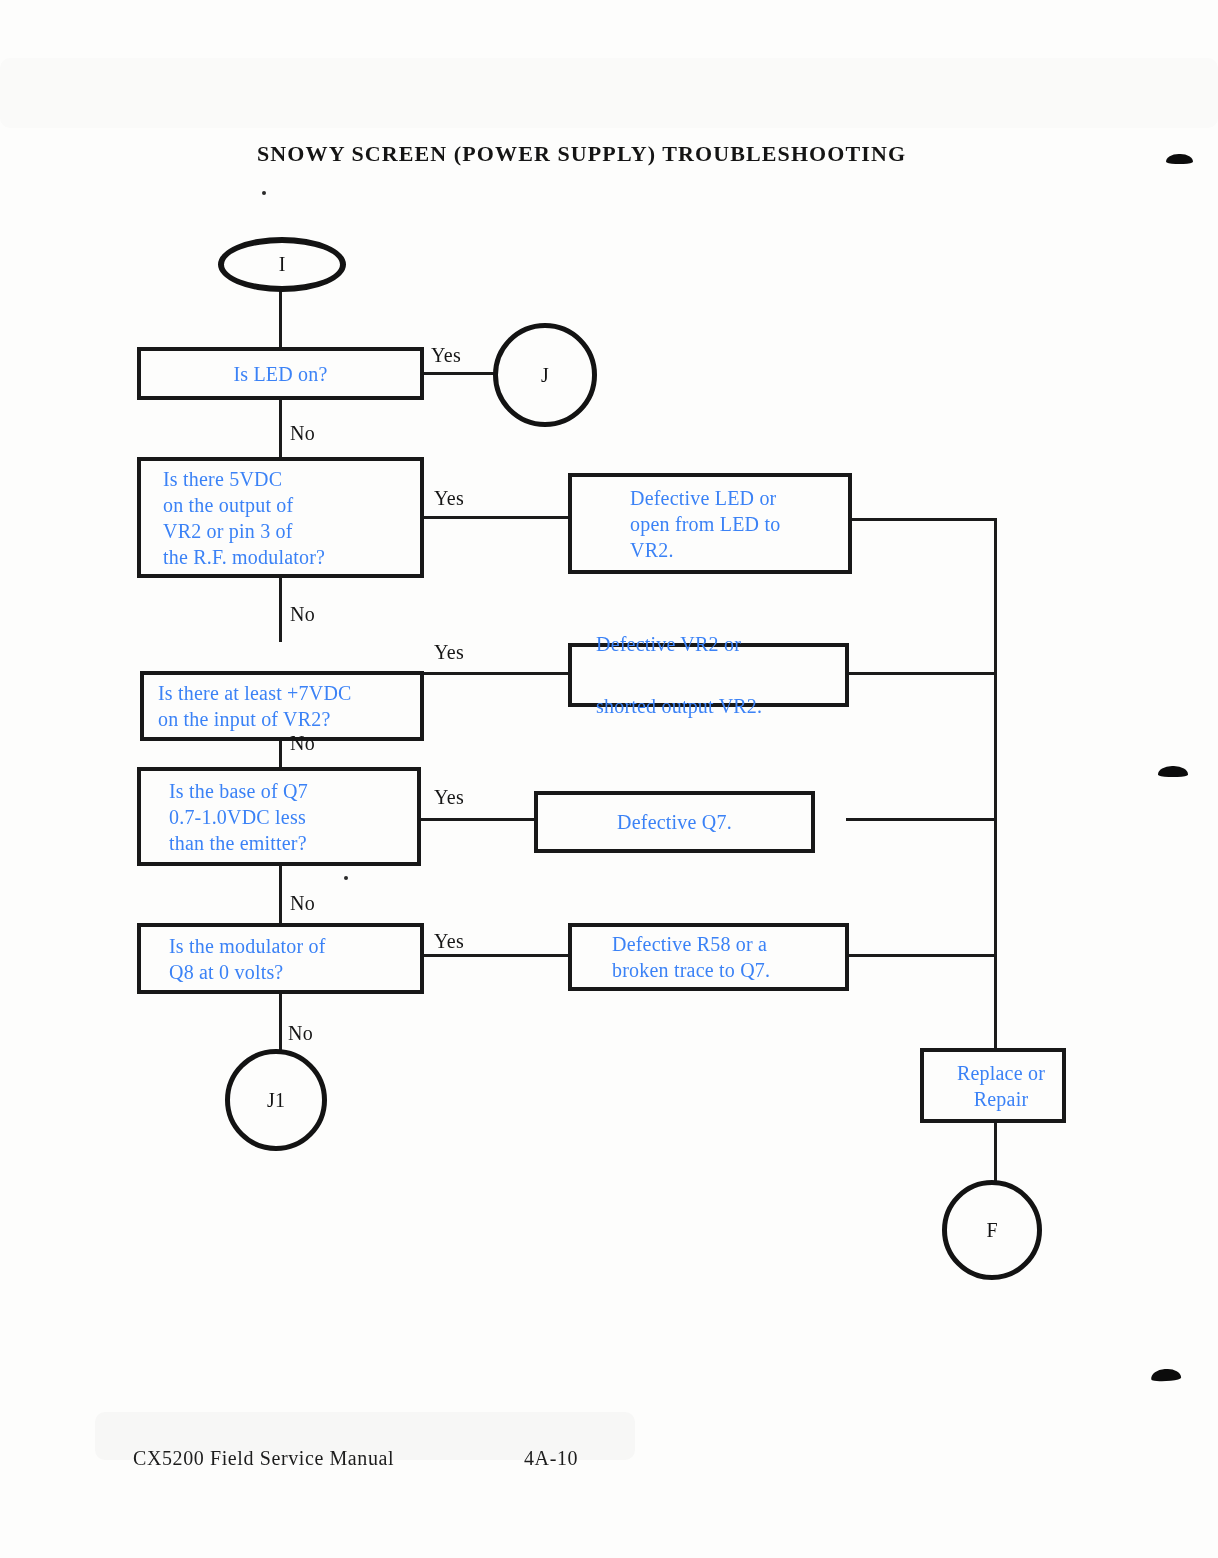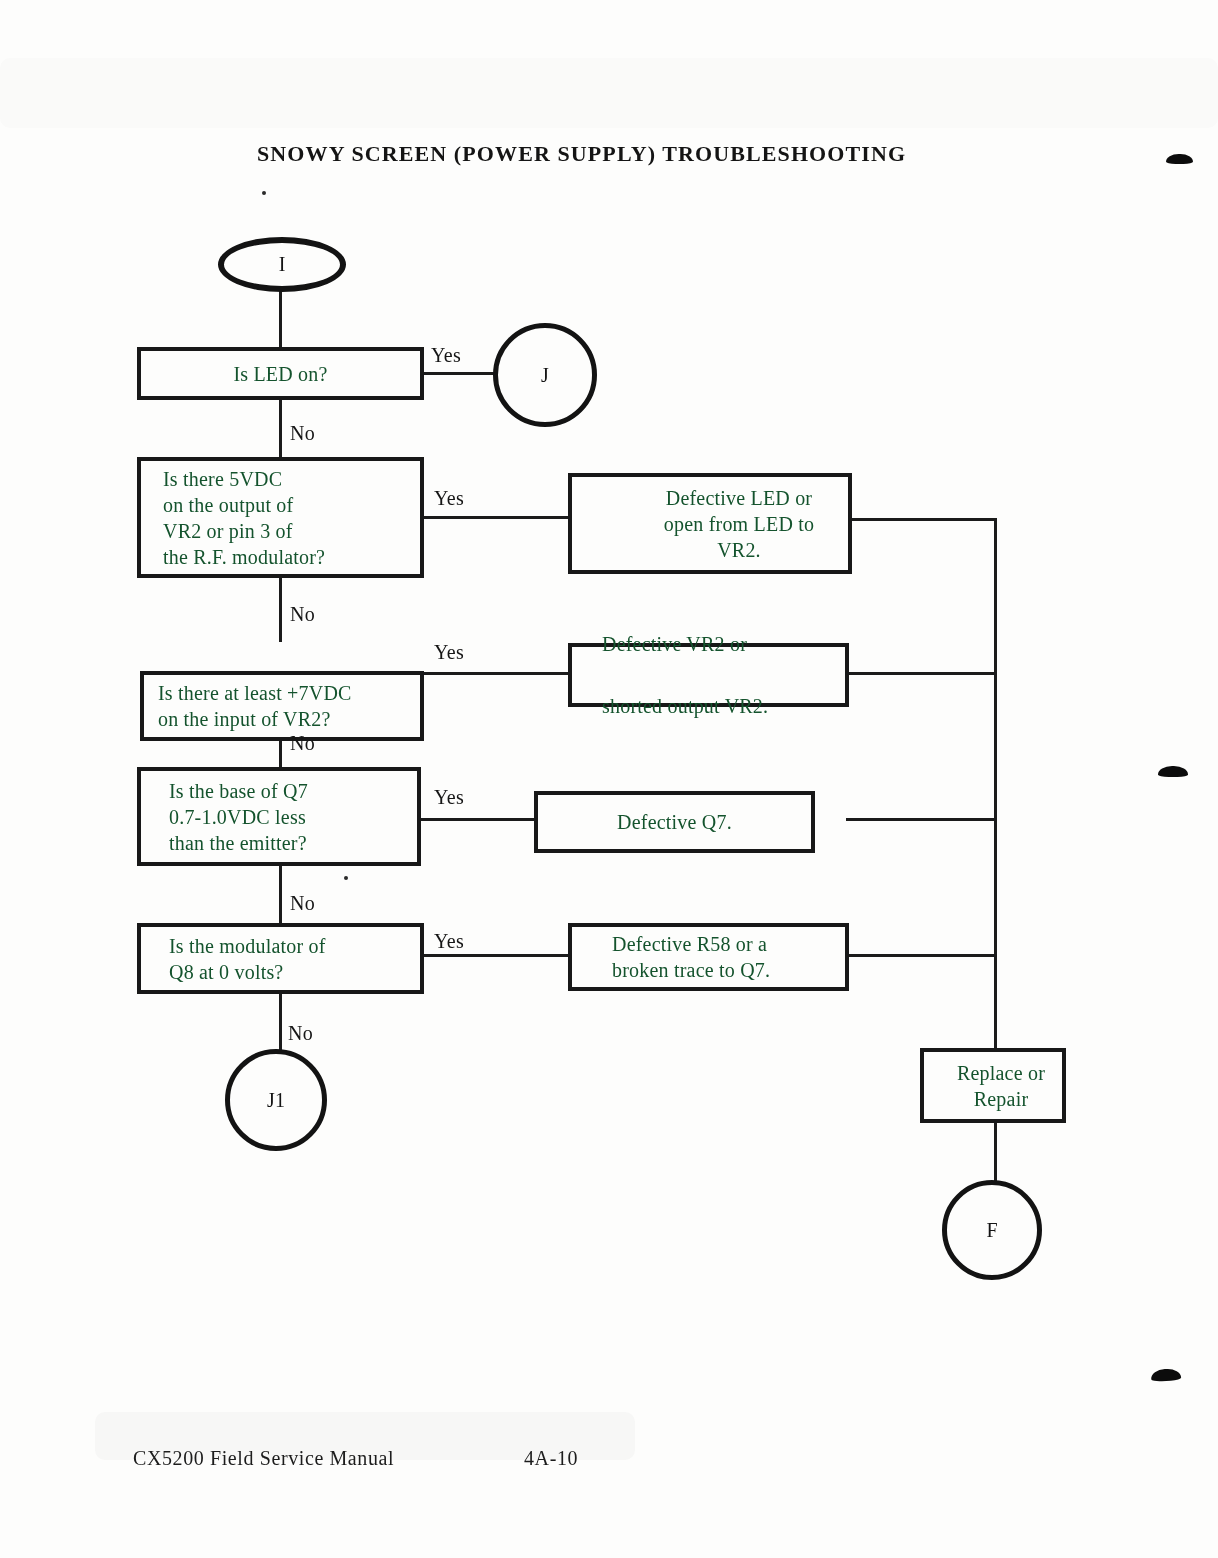--- a/index.html
+++ b/index.html
@@ -18,21 +18,21 @@
     white-space:nowrap;color:#141414;
   }
   
   .hl{position:absolute;height:3px;background:#1b1b1b;}
   .vl{position:absolute;width:3px;background:#1b1b1b;}
   
   .qbox,.fbox,.abox{
     position:absolute;box-sizing:border-box;
     border:4px solid #181818;background:#fdfdfc;
     display:flex;flex-direction:column;justify-content:center;
-    font-size:20px;line-height:26px;letter-spacing:.2px;color:#14532d;
+    font-size:20px;line-height:26px;letter-spacing:.2px;color:#3b82f6;
     z-index:2;
   }
   .center{align-items:center;text-align:center;}
   .circle{
     position:absolute;box-sizing:border-box;
     border:5px solid #131313;border-radius:50%;background:#fdfdfc;
     display:flex;align-items:center;justify-content:center;
     font-size:20px;color:#151515;z-index:2;
   }
   .oval{
@@ -119,27 +119,27 @@
     <div>Is the base of Q7</div>
     <div>0.7-1.0VDC less</div>
     <div>than the emitter?</div>
   </div>
 
   <div class="qbox" style="left:137px;top:923px;width:287px;height:71px;padding-left:28px;">
     <div>Is the modulator of</div>
     <div>Q8 at 0 volts?</div>
   </div>
 
-  <div class="fbox" style="left:568px;top:473px;width:284px;height:101px;padding-left:58px;text-align:center;">
+  <div class="fbox" style="left:568px;top:473px;width:284px;height:101px;padding-left:58px;">
     <div>Defective LED or</div>
     <div>open from LED to</div>
     <div>VR2.</div>
   </div>
 
-  <div class="fbox" style="left:568px;top:643px;width:281px;height:64px;padding-left:30px;gap:36px;">
+  <div class="fbox" style="left:568px;top:643px;width:281px;height:64px;padding-left:24px;gap:36px;">
     <div>Defective VR2 or</div>
     <div>shorted output VR2.</div>
   </div>
 
   <div class="fbox center" style="left:534px;top:791px;width:281px;height:62px;">
     <div>Defective Q7.</div>
   </div>
 
   <div class="fbox" style="left:568px;top:923px;width:281px;height:68px;padding-left:40px;">
     <div>Defective R58 or a</div>

